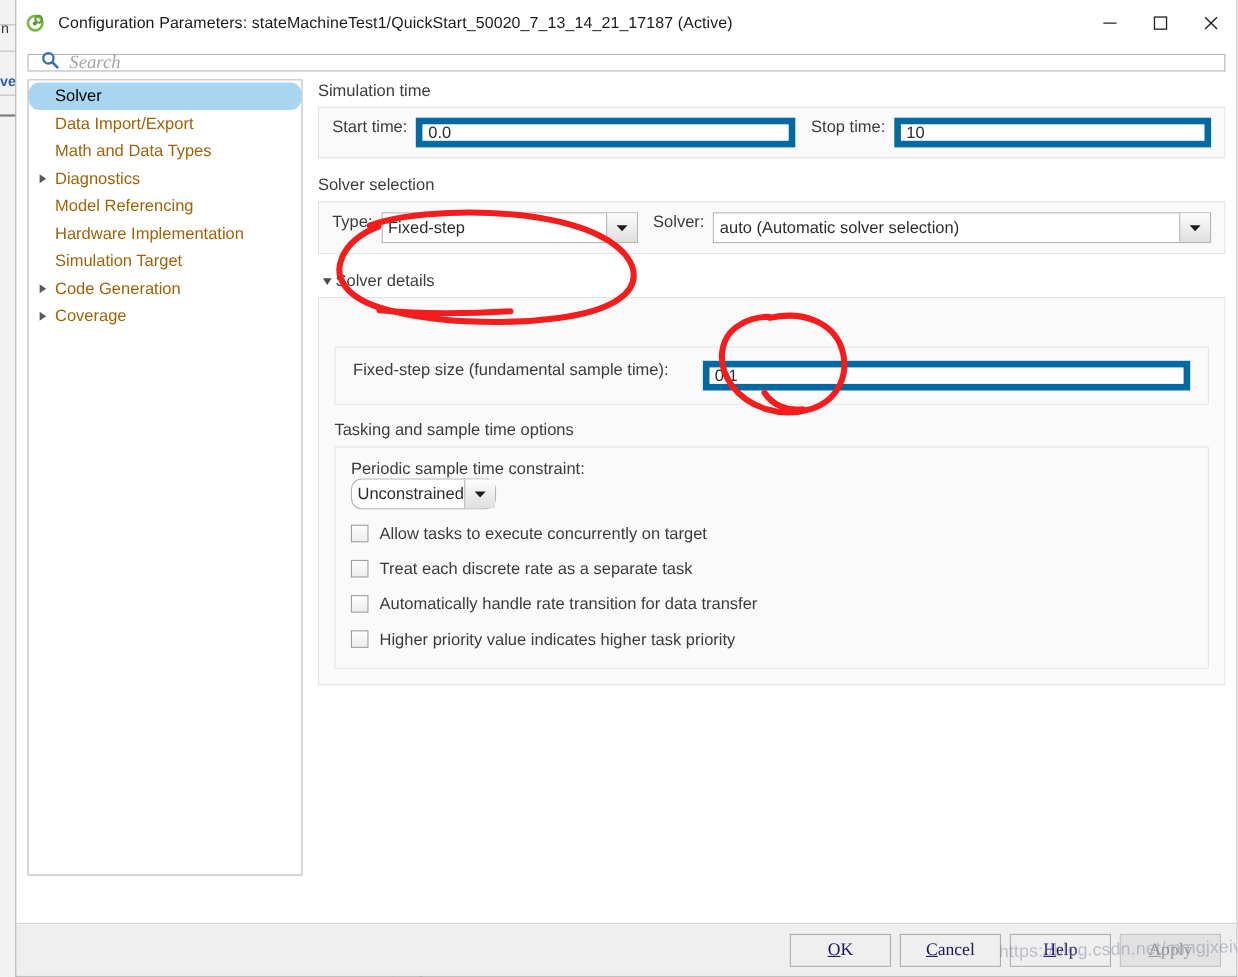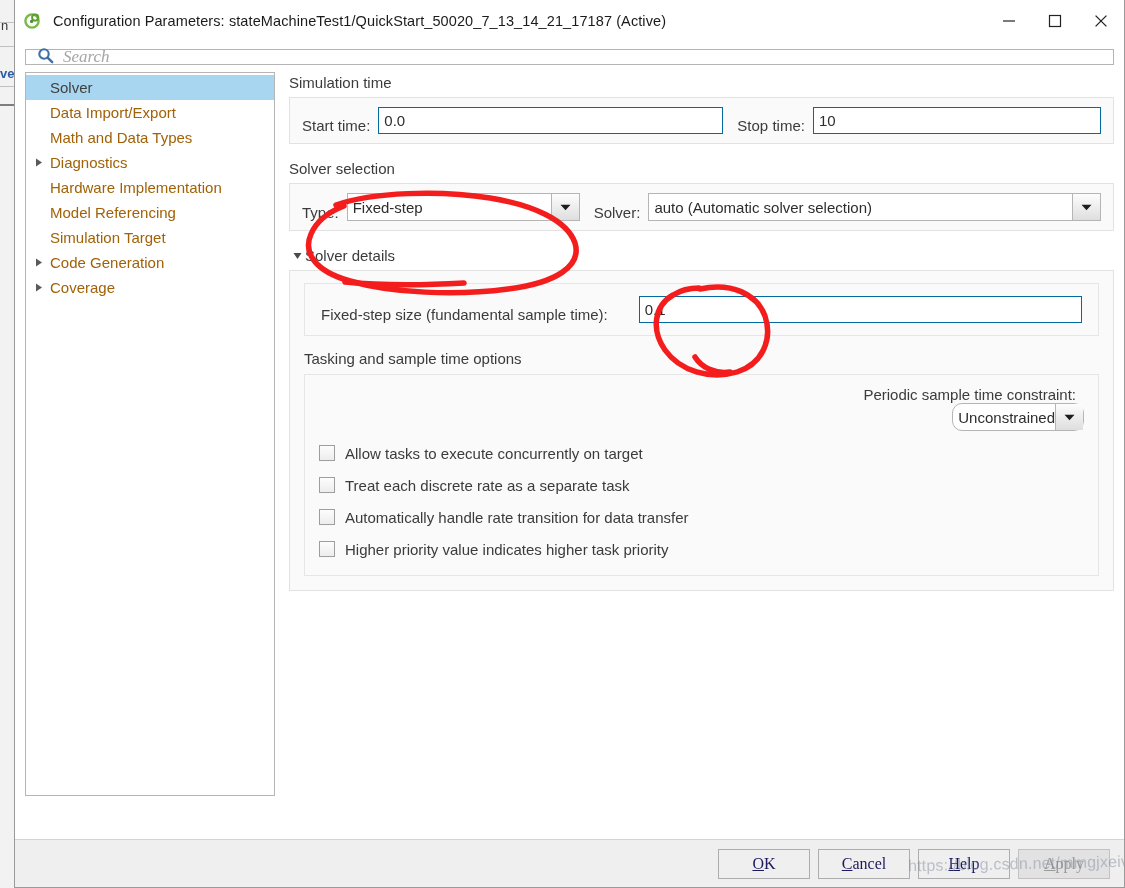--- a/index.html
+++ b/index.html
@@ -148,21 +148,22 @@
     display: flex;
     align-items: center;
     font-size: 15px;
     color: #a16207;
     padding-left: 4px;
     cursor: default;
     white-space: nowrap;
   }
   .tree-item.selected {
     background: #a8d6f0;
-    color: #404040;
+    color: #000000;
+    border-radius: 10px;
   }
   .tw {
     width: 18px; flex: 0 0 auto;
     display: flex; align-items: center; justify-content: center;
   }
   .tw svg { display:block; }
   .tree-label { padding-left: 2px; }
 
   
   .pane {
@@ -177,29 +178,29 @@
   }
   .group {
     border: 1px solid #e2e2e2;
     background: #fafafa;
     box-sizing: border-box;
     padding: 10px 16px;
     margin-bottom: 16px;
   }
   .row {
     display: flex;
-    align-items: flex-end;
+    align-items: flex-start;
   }
   .fld-label {
     font-size: 15px;
     color: #3b3b3b;
     white-space: nowrap;
   }
   .textfield {
-    border: 1px solid #0369a1;
+    border: 6px solid #0369a1;
     background: #ffffff;
     height: 27px;
     box-sizing: border-box;
     display: flex;
     align-items: center;
     padding-left: 5px;
     font-size: 15px;
     color: #2d2d2d;
   }
   .combo {
@@ -397,26 +398,26 @@
           <span class="tw">
             <svg width="8" height="9" viewBox="0 0 8 9">
                 <polygon points="1,0.5 7,4.5 1,8.5" fill="#5a5a5a"></polygon>
               </svg>
           </span>
           <span class="tree-label">Diagnostics</span>
         </div>
 
         <div class="tree-item">
           <span class="tw"></span>
+          <span class="tree-label">Model Referencing</span>
+        </div>
+
+        <div class="tree-item">
+          <span class="tw"></span>
           <span class="tree-label">Hardware Implementation</span>
-        </div>
-
-        <div class="tree-item">
-          <span class="tw"></span>
-          <span class="tree-label">Model Referencing</span>
         </div>
 
         <div class="tree-item">
           <span class="tw"></span>
           <span class="tree-label">Simulation Target</span>
         </div>
 
         <div class="tree-item">
           <span class="tw">
             <svg width="8" height="9" viewBox="0 0 8 9">
@@ -477,21 +478,21 @@
           <span class="tw">
             <svg width="9" height="8" viewBox="0 0 9 8">
                 <polygon points="0.5,1 8.5,1 4.5,7" fill="#4a4a4a"></polygon>
               </svg>
           </span>
           <span>Solver details</span>
         </div>
 
         <div class="group" style="padding:12px 14px 14px 14px;">
 
-          <div class="inner-group" style="padding:12px 16px;margin-bottom:14px;">
+          <div class="inner-group" style="padding:12px 16px;margin-bottom:14px;margin-top:32px;">
             <div class="row">
               <span class="fld-label">Fixed-step size (fundamental sample time):</span>
               <span class="textfield" style="flex:1 1 auto;margin-left:31px;">0.1</span>
             </div>
           </div>
 
           <div class="section-title" style="margin-bottom:7px;">Tasking and sample time options</div>
 
           <div class="inner-group" style="padding:11px 14px 10px 14px;">
             <div class="row" style="margin-bottom:6px;flex-direction:column;">

